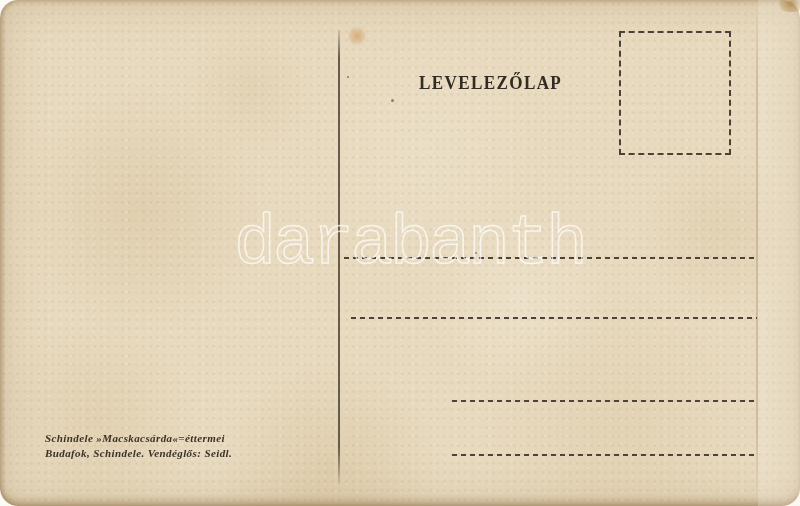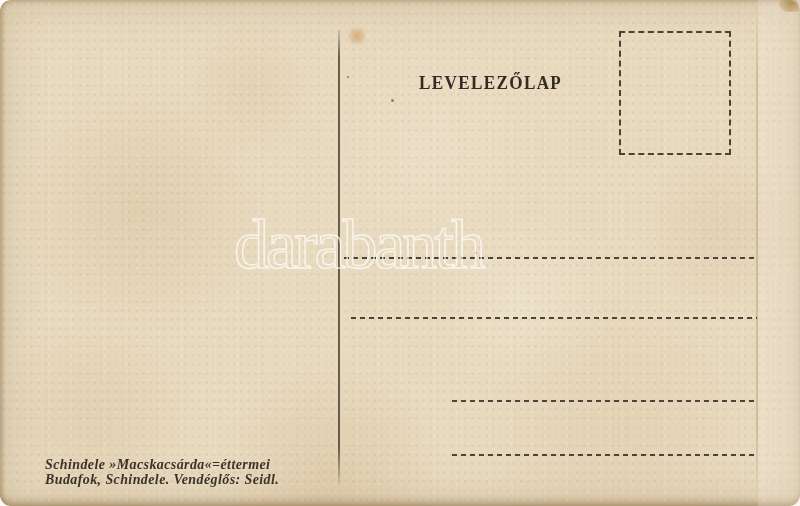--- a/index.html
+++ b/index.html
@@ -4,21 +4,21 @@
 <style>
   html,body{margin:0;padding:0;}
   body{
     width:800px;height:506px;overflow:hidden;
     background:#fbfaf7;
     font-family:"Liberation Serif", serif;
     position:relative;
   }
   .postcard{
     position:absolute;left:0;top:0;width:800px;height:506px;
-    border-radius:11px;
+    border-radius:18px;
     background-color:#e8dabf;
     background-image:
       
       radial-gradient(rgba(120,92,52,0.07) 1px, transparent 1.6px),
       radial-gradient(rgba(255,250,238,0.20) 1px, transparent 1.6px),
       
       radial-gradient(circle 170px at 140px 210px, rgba(206,180,138,0.30), transparent 75%),
       radial-gradient(circle 140px at 95px 420px,  rgba(210,184,142,0.28), transparent 75%),
       radial-gradient(circle 150px at 330px 470px, rgba(203,176,132,0.30), transparent 75%),
       radial-gradient(circle 190px at 620px 430px, rgba(212,188,147,0.25), transparent 75%),
@@ -77,33 +77,33 @@
     position:absolute;height:2px;
     background-image:repeating-linear-gradient(90deg,#4c443a 0 5px, transparent 5px 9px);
   }
   .addr-1{left:344px;top:257px;width:412px;}
   .addr-2{left:351px;top:317px;width:406px;}
   .addr-3{left:452px;top:400px;width:306px;}
   .addr-4{left:452px;top:454px;width:305px;}
 
   .watermark{
     position:absolute;left:234px;top:210px;
-    font-family:Liberation Serif, serif;
+    font-family:Liberation Mono, monospace;
     font-size:70px;font-weight:400;letter-spacing:-3px;line-height:1;
     color:transparent;
     -webkit-text-stroke:1.5px rgba(255,255,255,0.92);
     opacity:0.78;
     white-space:nowrap;
     pointer-events:none;
   }
   .publisher{
-    position:absolute;left:45px;top:457px;
+    position:absolute;left:45px;top:431px;
     font-family:"Liberation Serif", serif;
     font-style:italic;font-weight:bold;
-    font-size:14px;line-height:15px;letter-spacing:0.4px;
+    font-size:11px;line-height:15px;letter-spacing:0.4px;
     color:#3b332a;white-space:nowrap;
   }
 </style>
 </head>
 <body>
 
 <div class="postcard">
 
   <div class="edge-strip"></div>
   <div class="crease"></div>

